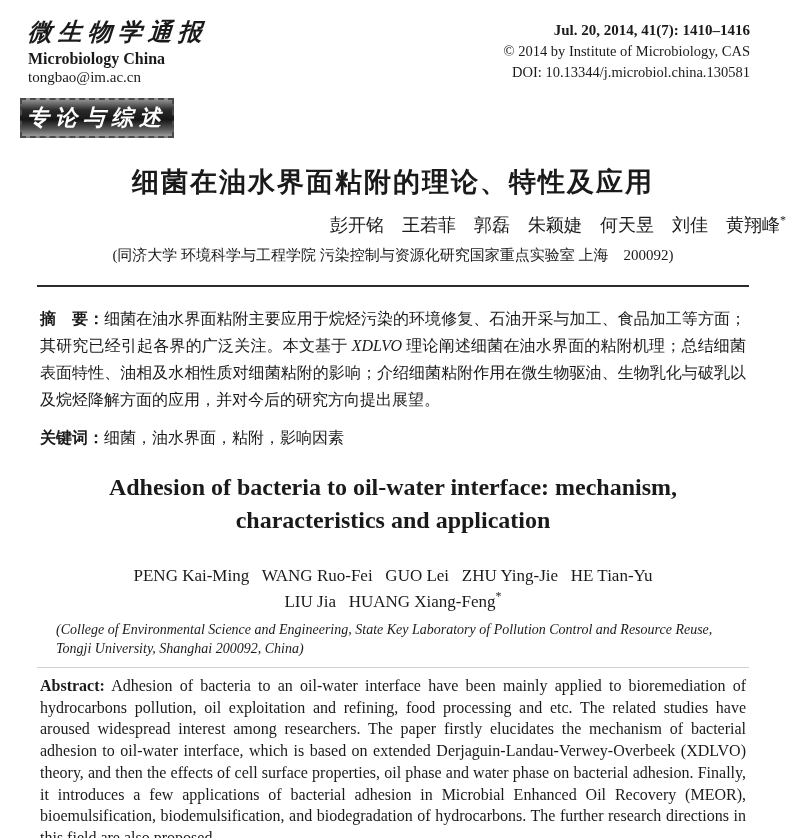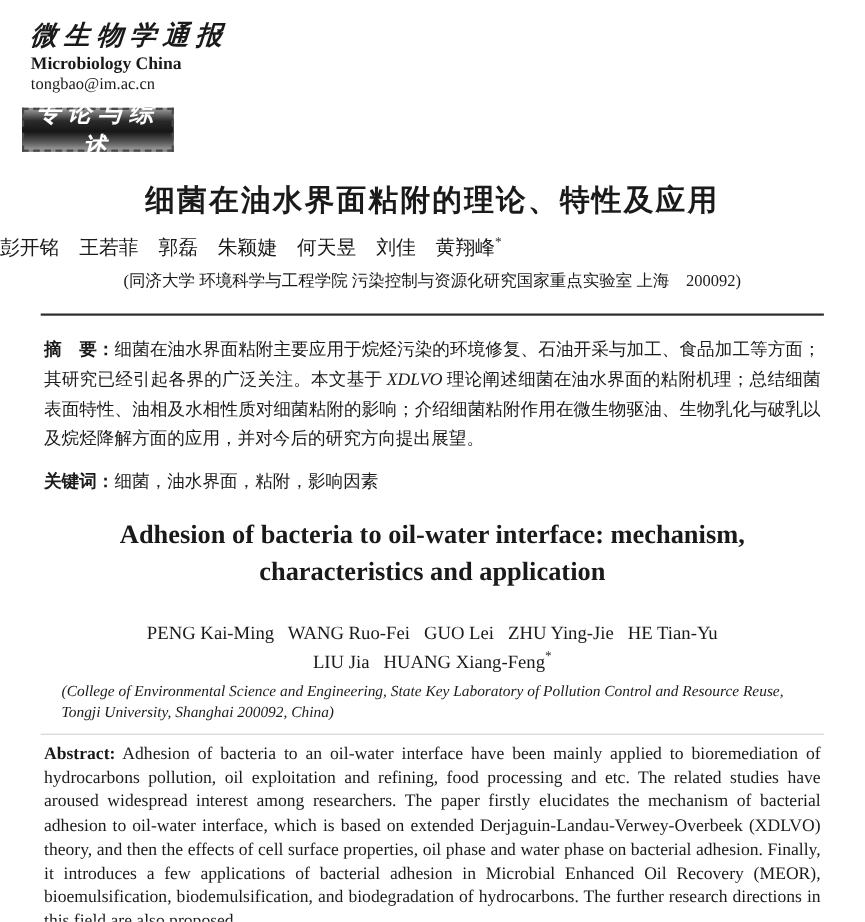--- a/index.html
+++ b/index.html
@@ -33,21 +33,21 @@
     font-weight: bold;
     margin-top: 2px;
   }
   .journal-email { font-size: 15px; margin-top: 1px; }
   .header-right { text-align: right; font-size: 14.5px; line-height: 21px; padding-top: 4px; }
   .issue-info { font-weight: bold; font-size: 15px; }
 
   
   .badge {
     margin: 12px 0 0 20px;
-    width: 138px;
+    width: 154px;
     height: 40px;
     border: 2px dashed #4a4a4a;
     background: linear-gradient(to bottom, #8f8f8f 0%, #2a2a2a 28%, #161616 55%, #5a5a5a 82%, #9a9a9a 100%);
     color: #ffffff;
     font-size: 22px;
     font-weight: bold;
     font-style: italic;
     letter-spacing: 6px;
     display: flex;
     align-items: center;
@@ -59,21 +59,21 @@
   .title-cn {
     margin-top: 26px;
     text-align: center;
     font-family: "Liberation Sans", "DejaVu Sans", sans-serif;
     font-size: 27px;
     font-weight: 600;
     letter-spacing: 2px;
   }
   .authors-cn {
     margin-top: 13px;
-    text-align: left;
+    text-align: right;
     font-size: 18px;
     white-space: pre-wrap;
   }
   .affil-cn {
     margin-top: 9px;
     text-align: center;
     font-size: 15px;
   }
   sup.mark { font-size: 12px; vertical-align: super; line-height: 0; }
 
@@ -146,20 +146,25 @@
 <body>
 
 <div class="page">
 
   <div class="header">
     <div class="header-left">
       <div class="journal-cn">微生物学通报</div>
       <div class="journal-en">Microbiology China</div>
       <div class="journal-email">tongbao@im.ac.cn</div>
     </div>
+    <div class="header-right">
+      <div class="issue-info">Jul. 20, 2014, 41(7): 1410–1416</div>
+      <div class="copyright-line">© 2014 by Institute of Microbiology, CAS</div>
+      <div class="doi-line">DOI: 10.13344/j.microbiol.china.130581</div>
+    </div>
   </div>
 
   <div class="badge">专论与综述</div>
 
   <h1 class="title-cn">细菌在油水界面粘附的理论、特性及应用</h1>
 
   <div class="authors-cn"><span>彭开铭　王若菲　郭磊　朱颖婕　何天昱　刘佳　黄翔峰</span><sup class="mark">*</sup></div>
 
   <div class="affil-cn">(同济大学 环境科学与工程学院 污染控制与资源化研究国家重点实验室 上海　200092)</div>
 

